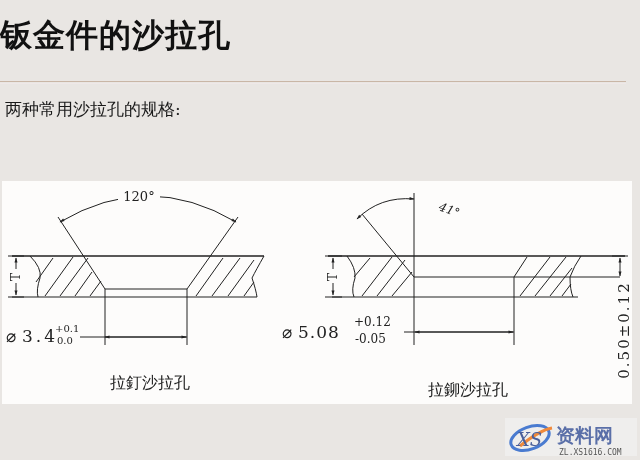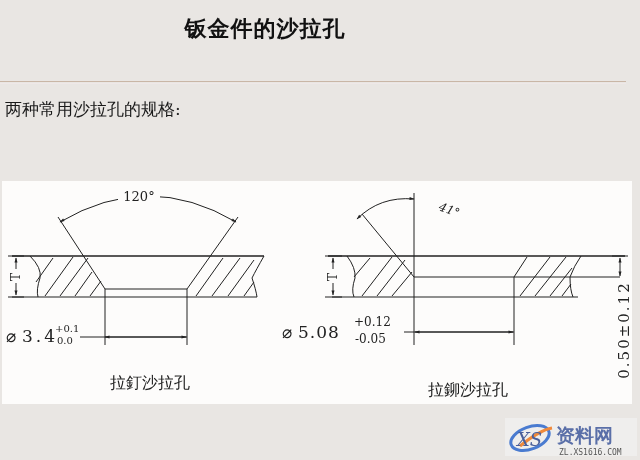--- a/index.html
+++ b/index.html
@@ -1,17 +1,17 @@
 <!DOCTYPE html>
 <html><head>
 <meta charset="utf-8">
 <style>
   html, body { margin:0; padding:0; }
   body { width:640px; height:460px; background:#e9e6e3; position:relative; overflow:hidden; font-family:"DejaVu Serif", serif; }
-  .title { position:absolute; left:0; width:530px; top:14px; text-align:center; font-family:"DejaVu Sans", sans-serif; font-weight:bold; font-size:22px; color:#111; letter-spacing:1px; }
+  .title { position:absolute; left:0; width:530px; top:14px; text-align:left; font-family:"DejaVu Sans", sans-serif; font-weight:bold; font-size:32px; color:#111; letter-spacing:1px; }
   .rule { position:absolute; left:0; width:626px; top:81px; height:1px; background:#c9b6a6; }
   .rule2 { position:absolute; left:0; width:626px; top:83px; height:1px; background:#efe8e8; }
   .subtitle { position:absolute; left:5px; top:98px; font-size:17px; color:#1a1a1a; }
   .panel { position:absolute; left:2px; top:181px; width:630px; height:223px; background:#fdfcfb; }
   svg { position:absolute; left:0; top:0; }
 </style>
 </head>
 <body>
 
 <div class="title">钣金件的沙拉孔</div>

